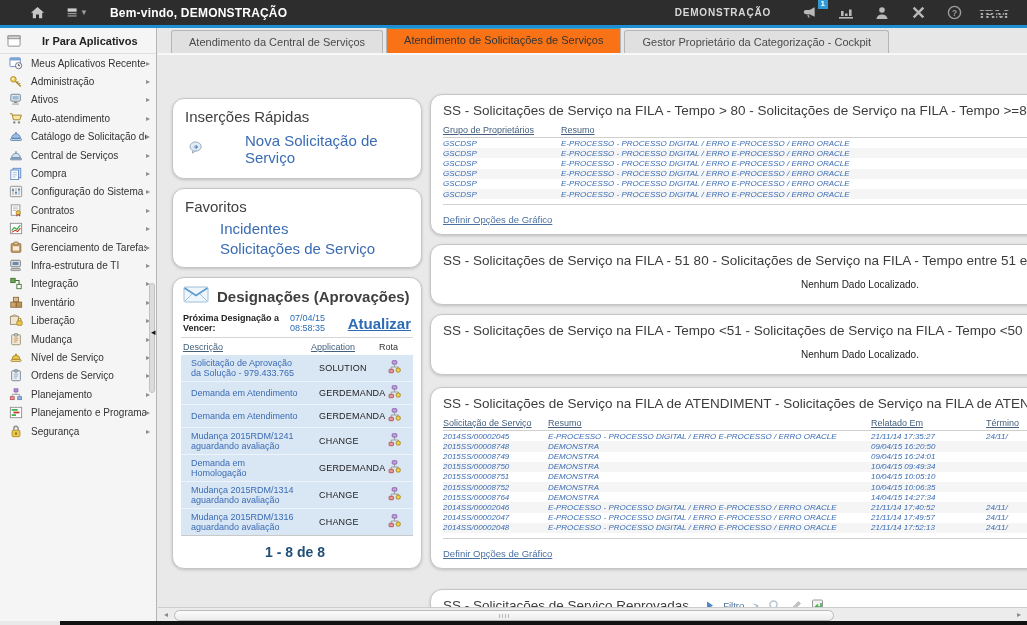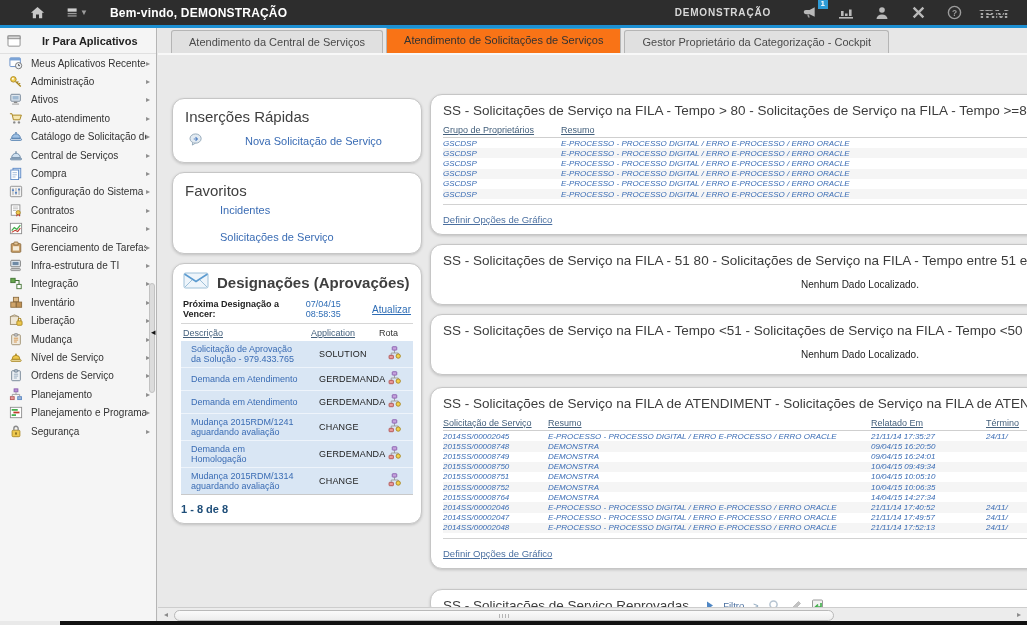--- a/index.html
+++ b/index.html
@@ -43,40 +43,40 @@
 
   .col-left  { position:absolute; left:14px;  top:70px; width:250px; }
   .col-right { position:absolute; left:272px; top:66px; width:860px; }
 
   .panel { background:#fff; border:1px solid #c6c6c6; border-radius:12px; box-shadow:0 1px 3px rgba(0,0,0,.18); margin-bottom:9px; }
 
   
   .lp { padding:9px 12px 10px 12px; }
   .lp-title { font-size:15px; color:#3f3f3f; font-weight:normal; }
   .qi-link-row { display:flex; align-items:center; gap:6px; margin:7px 0 2px 4px; }
-  .link { color:#3a6cb4; font-size:11px; text-decoration:none;padding-left:35px; }
-  .fav-links { margin-top:5px; display:flex; flex-direction:column; gap:15px; }
+  .link { color:#3a6cb4; font-size:15px; text-decoration:none;padding-left:35px; }
+  .fav-links { margin-top:5px; display:flex; flex-direction:column; gap:3px; }
 
   
   .dz { padding:6px 8px 6px 8px; }
   .dz-head { display:flex; align-items:center; gap:8px; padding:2px 2px 4px 2px; }
   .dz-title { font-size:15px; color:#3f3f3f; }
   .dz-sub { display:flex; align-items:center; font-size:9px; padding:2px 2px 4px 2px; border-bottom:1px solid #d6d6d6; }
   .dz-sub-label { color:#222; font-weight:bold; }
   .dz-sub-value { color:#2d6cb5; margin-left:3px; }
-  .dz-refresh { margin-left:auto; color:#2d6cb5; font-size:10px; text-decoration:underline; font-weight:normal;text-align:center; }
+  .dz-refresh { margin-left:auto; color:#2d6cb5; font-size:15px; text-decoration:underline; font-weight:bold;text-align:center; }
   table.dz-table { width:100%; border-collapse:collapse; table-layout:fixed; }
   table.dz-table th { font-size:9px; font-weight:normal; color:#44607c; text-align:left; padding:4px 2px 3px 2px; }
   table.dz-table th .thlink { text-decoration:underline; color:#44607c; }
   table.dz-table th.plain { text-decoration:none; color:#333; }
   table.dz-table tbody { background:#d9e6f4; }
   table.dz-table td { font-size:9px; padding:3px 10px; border-bottom:1px solid #eef4fb; vertical-align:middle; }
   td.dz-desc { color:#3a6cb4; line-height:10px; }
   td.dz-app { color:#1c1c1c; font-size:9px; letter-spacing:.2px; }
-  .dz-pager { text-align:left; font-size:11px; color:#1f4e79; font-weight:bold; padding:8px 4px 2px 0; border-top:1px solid #c9c9c9; margin-top:-1px; }
+  .dz-pager { text-align:center; font-size:14px; color:#1f4e79; font-weight:bold; padding:8px 4px 2px 0; border-top:1px solid #c9c9c9; margin-top:-1px; }
 
   
   .rp-head { display:flex; align-items:center; gap:7px; padding:8px 12px 3px 12px; }
   .rp-title { font-size:13.5px; color:#3c3c3c; font-weight:normal; white-space:nowrap; }
   .tools { display:inline-flex; align-items:center; gap:6px; margin-left:4px; }
   .filtro { font-size:9.5px; color:#4a6fa0; text-decoration:underline; }
   .chev { color:#9ab0c4; font-size:9px; font-weight:bold; }
   table.rp-table { border-collapse:collapse; margin:2px 12px 0 12px; table-layout:fixed; }
   table.rp-table th { font-size:9px; font-weight:normal; color:#44607c; text-decoration:underline; text-align:left; padding:2px 2px 2px 0; border-bottom:1px solid #cfcfcf; }
   table.rp-table td { font-size:8px; color:#3a6cb4; padding:0.6px 2px 0.6px 0; white-space:nowrap; overflow:hidden;font-style:italic; }
@@ -526,20 +526,30 @@
             <tr>
               <td class="dz-desc">Mudança 2015RDM/1314 aguardando avaliação</td>
               <td class="dz-app">CHANGE</td>
               <td><svg width="15" height="14" viewBox="0 0 16 15">
                   <path d="M8 4.5 v3 M8 7.5 H4.5 v2.5 M8 7.5 H12 v1.5" fill="none" stroke="#9a9a9a"></path>
                   <rect x="5.6" y="0.8" width="4.8" height="3.6" rx="0.6" fill="#c5a3dd" stroke="#8a5fae"></rect>
                   <rect x="2.2" y="10" width="4.6" height="3.6" rx="0.6" fill="#e89a9a" stroke="#b05555"></rect>
                   <circle cx="12" cy="10.8" r="2.3" fill="#f2d24b" stroke="#a8851f"></circle>
                 </svg></td>
             </tr>
+            <tr>
+              <td class="dz-desc">Mudança 2015RDM/1316 aguardando avaliação</td>
+              <td class="dz-app">CHANGE</td>
+              <td><svg width="15" height="14" viewBox="0 0 16 15">
+                  <path d="M8 4.5 v3 M8 7.5 H4.5 v2.5 M8 7.5 H12 v1.5" fill="none" stroke="#9a9a9a"></path>
+                  <rect x="5.6" y="0.8" width="4.8" height="3.6" rx="0.6" fill="#c5a3dd" stroke="#8a5fae"></rect>
+                  <rect x="2.2" y="10" width="4.6" height="3.6" rx="0.6" fill="#e89a9a" stroke="#b05555"></rect>
+                  <circle cx="12" cy="10.8" r="2.3" fill="#f2d24b" stroke="#a8851f"></circle>
+                </svg></td>
+            </tr>
           </tbody>
       </table>
       <div class="dz-pager">1 - 8 de 8</div>
     </section>
   </div>
 
   <div class="col-right">
     <section class="panel" id="panel-fila80">
       <div class="rp-head">
         <h2 class="rp-title">SS - Solicitações de Serviço na FILA - Tempo &gt; 80 - Solicitações de Serviço na FILA - Tempo &gt;=81</h2>

